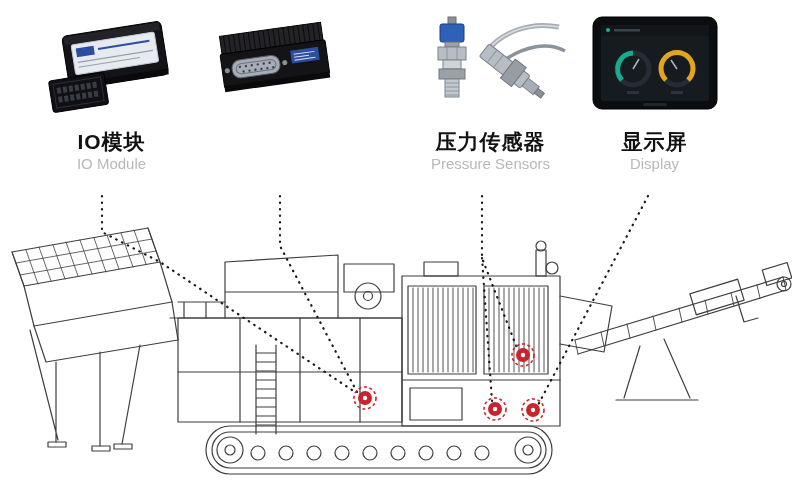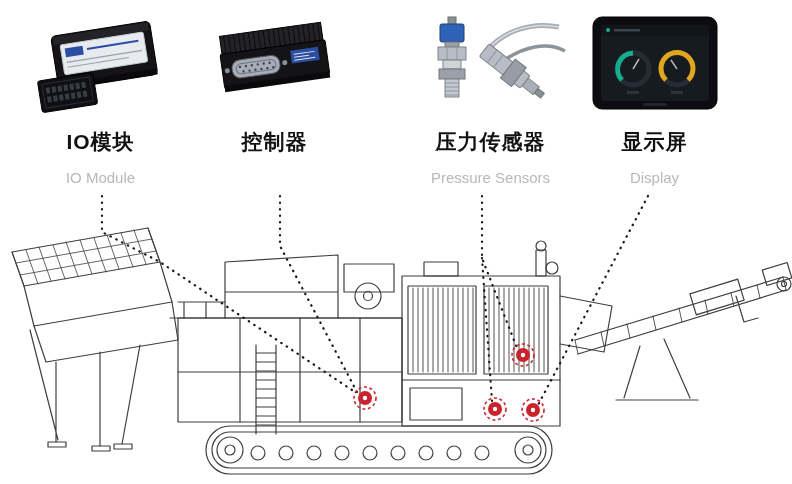--- a/index.html
+++ b/index.html
@@ -2,21 +2,21 @@
 <html><head>
 <meta charset="utf-8">
 <style>
   html,body{margin:0;padding:0;background:#ffffff;}
   .canvas{position:relative;width:792px;height:484px;background:#fff;overflow:hidden;
           font-family:"Liberation Sans","DejaVu Sans",sans-serif;}
   .machine-svg{position:absolute;left:0;top:0;}
   .col{position:absolute;top:8px;text-align:center;}
   .imgbox{height:114px;display:flex;align-items:center;justify-content:center;}
   .zh{font-size:21px;font-weight:700;color:#121212;letter-spacing:1px;margin-top:8px;line-height:1.15;}
-  .en{font-size:15px;color:#b8b8b8;margin-top:16px;line-height:1.1;}
+  .en{font-size:15px;color:#b8b8b8;margin-top:2px;line-height:1.1;}
 </style>
 </head>
 <body>
 
 <div class="canvas">
 
   <svg class="machine-svg" width="792" height="484" viewBox="0 0 792 484">
 
     <g stroke="#3f3f3f" stroke-width="1.2" fill="none" stroke-linejoin="round" stroke-linecap="round">
 
@@ -121,21 +121,21 @@
           <circle r="2.2" fill="#ffffff"></circle>
       </g>
       <g transform="translate(533,410)">
         <circle r="11" fill="none" stroke="#c9242b" stroke-width="1.6" stroke-dasharray="3 2.6"></circle>
         <circle r="7" fill="#c9242b"></circle>
           <circle r="2.2" fill="#ffffff"></circle>
       </g>
     </g>
   </svg>
 
-  <div class="col" style="left:13px;width:175px">
+  <div class="col" style="left:24px;width:175px">
     <div class="imgbox">
       <svg width="150" height="112" viewBox="0 0 150 112">
         <g transform="rotate(-9 75 58)">
           <rect x="30" y="20" width="100" height="54" rx="5" fill="#141418" stroke="#000"></rect>
           <rect x="32" y="21" width="96" height="8" fill="#232327"></rect>
           <rect x="38" y="30" width="84" height="30" rx="2" fill="#e7eaef" stroke="#c6ccd4"></rect>
           <rect x="42" y="34" width="18" height="9" fill="#2b4ea2"></rect>
           <path d="M64 38H116" stroke="#2b4ea2" stroke-width="2"></path>
           <path d="M42 48H118M42 53H104" stroke="#97a0ad" stroke-width="1.2"></path>
           <rect x="30" y="68" width="100" height="6" fill="#0a0a0c"></rect>
@@ -188,21 +188,20 @@
               <circle cx="67" cy="52" r="1.2"></circle>
               <circle cx="73" cy="52" r="1.2"></circle>
           </g>
           <circle cx="27" cy="49" r="2.5" fill="#8a9096"></circle>
             <circle cx="85" cy="49" r="2.5" fill="#8a9096"></circle>
           <rect x="92" y="38" width="28" height="13" fill="#2b4ea2"></rect>
           <path d="M95 42H116M95 45H110M95 48H116" stroke="#dfe6f2" stroke-width="1"></path>
         </g>
       </svg>
     </div>
-    <div class="zh">控制器</div>
   </div>
 
   <div class="col" style="left:572px;width:165px">
     <div class="imgbox">
       <svg width="140" height="108" viewBox="0 0 140 108">
         <rect x="8" y="6" width="124" height="92" rx="9" fill="#0c0d10" stroke="#000"></rect>
         <rect x="16" y="14" width="108" height="76" rx="3" fill="#161b20"></rect>
         <rect x="16" y="14" width="108" height="11" fill="#121619"></rect>
         <circle cx="23" cy="19" r="2" fill="#19b08b"></circle>
         <rect x="29" y="18" width="26" height="2.5" fill="#3a434b"></rect>

